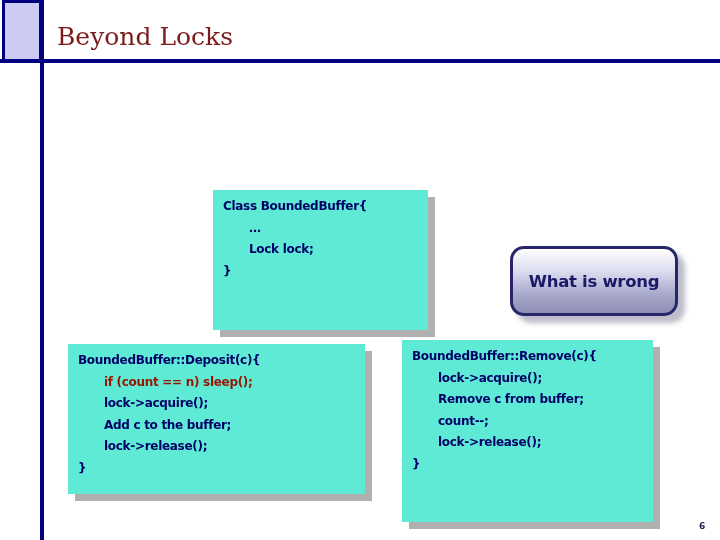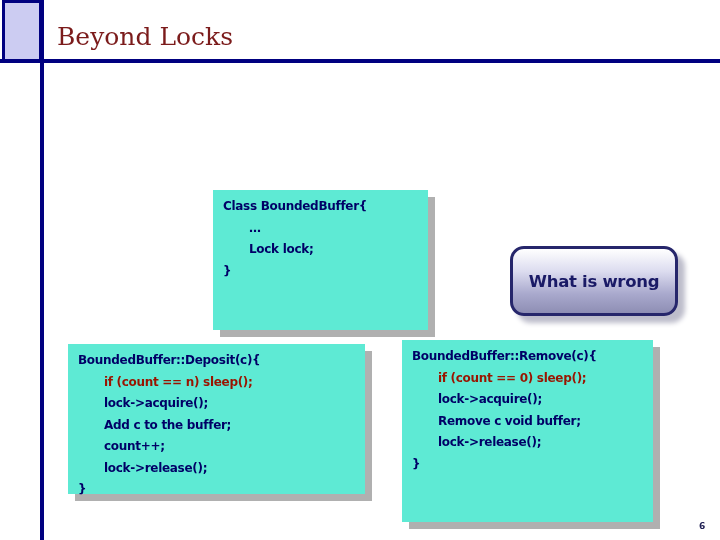--- a/index.html
+++ b/index.html
@@ -96,29 +96,28 @@
 
   <div class="callout">
     <div>What is wrong</div>
   </div>
 
   <div class="code-box" id="deposit-box">
       <div class="code-line c-navy">BoundedBuffer::Deposit(c){</div>
       <div class="code-line c-red ind">if (count == n) sleep();</div>
       <div class="code-line c-navy ind">lock-&gt;acquire();</div>
       <div class="code-line c-navy ind">Add c to the buffer;</div>
-      <div class="code-line c-navy ind">count++;</div>
       <div class="code-line c-navy ind">lock-&gt;release();</div>
       <div class="code-line c-navy">}</div>
     </div>
 
   <div class="code-box" id="remove-box">
       <div class="code-line c-navy">BoundedBuffer::Remove(c){</div>
-      <div class="code-line c-red ind">if (count == 0) sleep();</div>
       <div class="code-line c-navy ind">lock-&gt;acquire();</div>
-      <div class="code-line c-navy ind">Remove c void buffer;</div>
+      <div class="code-line c-navy ind">Remove c from buffer;</div>
+      <div class="code-line c-navy ind">count--;</div>
       <div class="code-line c-navy ind">lock-&gt;release();</div>
       <div class="code-line c-navy">}</div>
     </div>
 
   <div class="page-number">6</div>
 
 </div>
 
 </body></html>

